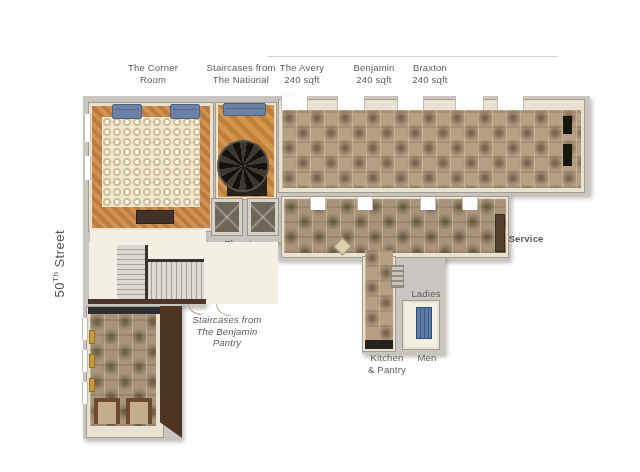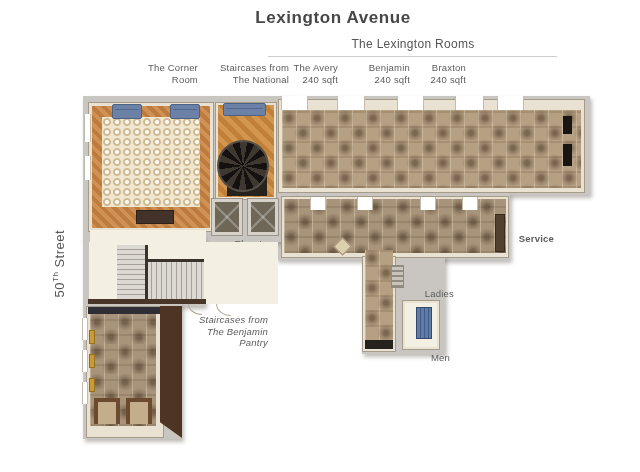--- a/index.html
+++ b/index.html
@@ -8,21 +8,21 @@
     font-family:"Liberation Sans", sans-serif; overflow:hidden;
   }
   .abs { position:absolute; }
 
   
   .title { top:8px; left:150px; width:366px; text-align:center;
            font-size:17px; font-weight:700; color:#474747; letter-spacing:.6px; }
   .subtitle { top:37px; left:268px; width:290px; text-align:center;
               font-size:12px; color:#565656; letter-spacing:.3px; }
   .subtitle-rule { top:56px; left:268px; width:289px; height:1px; background:#cfcfcf; }
-  .lbl { color:#5c5c5c; font-size:9.5px; line-height:11.5px; text-align:right; letter-spacing:.2px; }
+  .lbl { color:#5c5c5c; font-size:9.5px; line-height:11.5px; text-align:center; letter-spacing:.2px; }
   .lbl.it { font-style:italic; }
   .street { left:-6px; top:256px; width:130px; text-align:center;
             transform:rotate(-90deg); font-size:13px; color:#565656; letter-spacing:.5px; }
   .street sup { font-size:8px; }
 
   
   .slab { background:#c9c6c1; box-shadow:2px 3px 4px rgba(110,105,95,.45); }
   .wall { background:#e9e1d1; border:1px solid #a49b8b; box-sizing:border-box; }
   .bay  { background:#ffffff; border-left:1px solid #c2bbae; border-right:1px solid #c2bbae; box-sizing:border-box; }
 
@@ -72,22 +72,20 @@
   .diamond { background:#ddd0ac; border:1px solid #a2937a; transform:rotate(45deg); box-sizing:border-box; }
   .cab { background:#54402f; border:1px solid #3a2b1e; box-sizing:border-box; }
   .navywall { background:#2f2d35; }
   .brownwall { background:#4e3422; clip-path:polygon(0 0, 100% 0, 100% 100%, 0 88%); }
 </style>
 </head>
 <body>
 
 <div id="stage">
 
-  <div class="abs title">Lexington Avenue</div>
-  <div class="abs subtitle">The Lexington Rooms</div>
   <div class="abs subtitle-rule"></div>
 
   <div class="abs lbl" style="top:62px;left:108px;width:90px;">
     <div>The Corner</div>
     <div>Room</div>
   </div>
   <div class="abs lbl" style="top:62px;left:193px;width:96px;">
     <div>Staircases from</div>
     <div>The National</div>
   </div>
@@ -153,20 +151,24 @@
   <div class="abs bay" style="left:420px;top:197px;width:16px;height:13px;"></div>
   <div class="abs bay" style="left:462px;top:197px;width:16px;height:13px;"></div>
   <div class="abs diamond" style="left:336px;top:240px;width:13px;height:13px;"></div>
   <div class="abs cab" style="left:495px;top:214px;width:10px;height:38px;"></div>
   <div class="abs lbl" style="top:233px;left:498px;width:56px;font-weight:bold;">Service</div>
 
   <div class="abs wall" style="left:362px;top:256px;width:34px;height:96px;"></div>
   <div class="abs carpet-ornate" style="left:365px;top:250px;width:28px;height:92px;"></div>
   <div class="abs dkpatch" style="left:365px;top:340px;width:28px;height:9px;"></div>
   <div class="abs station" style="left:391px;top:265px;width:13px;height:23px;"></div>
+  <div class="abs lbl" style="top:352px;left:358px;width:58px;">
+    <div>Kitchen</div>
+    <div>&amp; Pantry</div>
+  </div>
 
   <div class="abs lbl" style="top:288px;left:398px;width:56px;">Ladies</div>
   <div class="abs wall" style="left:402px;top:300px;width:38px;height:50px;"></div>
   <div class="abs floor-cream" style="left:405px;top:303px;width:32px;height:44px;"></div>
   <div class="abs stalls" style="left:416px;top:307px;width:16px;height:32px;"></div>
   <div class="abs lbl" style="top:352px;left:404px;width:46px;">Men</div>
 
   <div class="abs floor-cream" style="left:205px;top:242px;width:73px;height:62px;"></div>
   <div class="abs floor-cream" style="left:89px;top:242px;width:116px;height:60px;"></div>
   <div class="abs treads-v" style="left:117px;top:245px;width:30px;height:56px;"></div>

